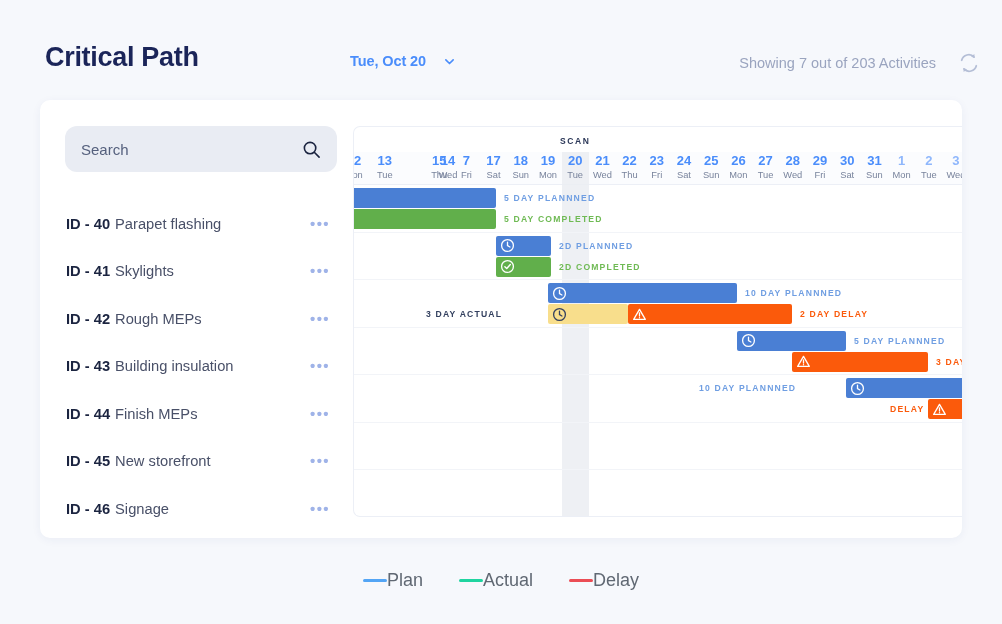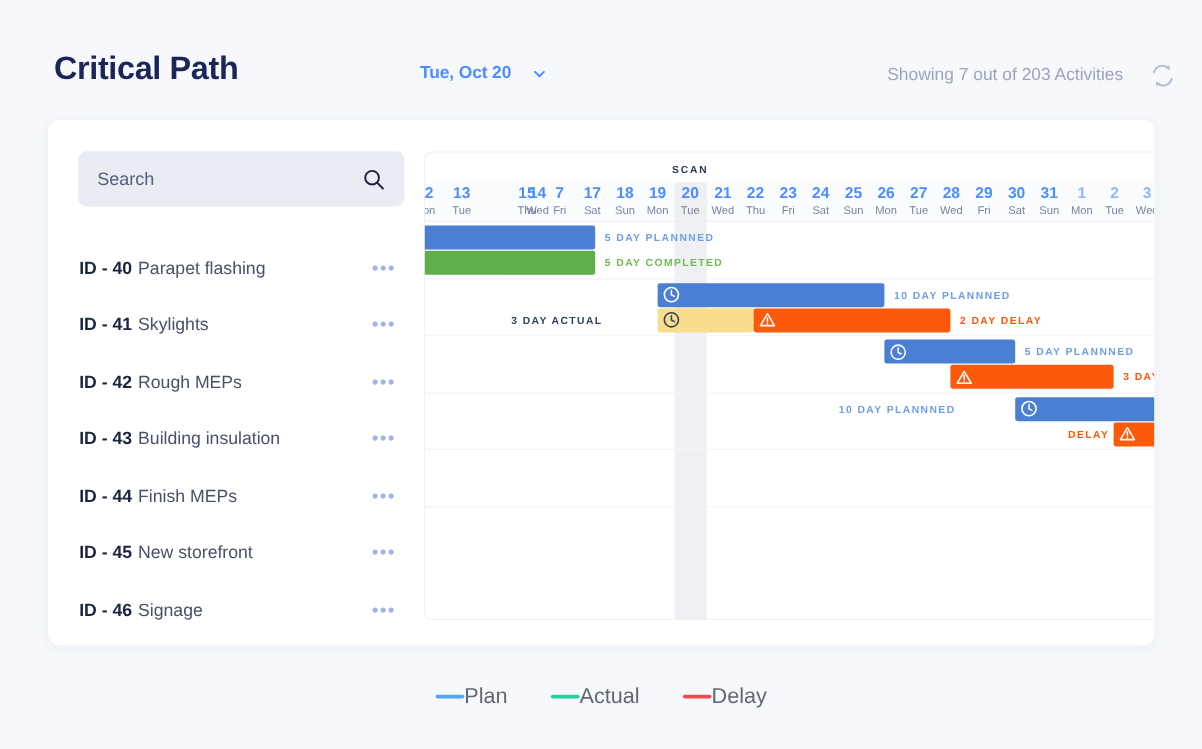--- a/index.html
+++ b/index.html
@@ -47,21 +47,21 @@
     box-shadow: 0 2px 10px rgba(40,60,120,0.055);
     overflow: hidden;
   }
 
   
   .sidebar { position: absolute; left: 0; top: 0; width: 312px; height: 438px; }
   .search-box {
     position: absolute; left: 25px; top: 26px;
     width: 272px; height: 46px;
     background: #e9ecf3;
-    border-radius: 7px;
+    border-radius: 12px;
     display: flex; align-items: center;
     padding: 0 16px;
     cursor: text;
   }
   .search-input {
     flex: 1; border: none; outline: none; background: transparent;
     font-family: "Liberation Sans", sans-serif;
     font-size: 15px; color: #3c4a6b;
   }
   .search-input::placeholder { color: #55607d; opacity: 1; }
@@ -332,20 +332,36 @@
           <div class="bar plan" style="left:-22px; width:164px;">
             
           </div>
           <div class="bar-tag tag-plan" style="left:150px; top:3px;">5 DAY PLANNNED</div>
           <div class="bar done" style="left:-22px; width:164px;">
             
           </div>
           <div class="bar-tag tag-done" style="left:150px; top:24px;">5 DAY COMPLETED</div>
         </div>
 
+        <div class="grid-row">
+          <div class="bar plan" style="left:142px; width:55px;">
+            <svg class="bar-icon" viewBox="0 0 16 16">
+              <circle cx="8" cy="8" r="6.3" fill="none" stroke="#ffffff" stroke-width="1.4"></circle>
+              <path d="M8 4.4 L8 8.2 L10.6 9.6" fill="none" stroke="#ffffff" stroke-width="1.4" stroke-linecap="round"></path>
+            </svg>
+          </div>
+          <div class="bar-tag tag-plan" style="left:205px; top:3px;">2D PLANNNED</div>
+          <div class="bar done" style="left:142px; width:55px;">
+            <svg class="bar-icon" viewBox="0 0 16 16">
+              <circle cx="8" cy="8" r="6.3" fill="none" stroke="#ffffff" stroke-width="1.4"></circle>
+              <path d="M5.2 8.2 L7.2 10.2 L11 5.9" fill="none" stroke="#ffffff" stroke-width="1.5" stroke-linecap="round" stroke-linejoin="round"></path>
+            </svg>
+          </div>
+          <div class="bar-tag tag-done" style="left:205px; top:24px;">2D COMPLETED</div>
+        </div>
 
         <div class="grid-row">
           <div class="bar plan" style="left:194px; width:189px;">
             <svg class="bar-icon" viewBox="0 0 16 16">
               <circle cx="8" cy="8" r="6.3" fill="none" stroke="#ffffff" stroke-width="1.4"></circle>
               <path d="M8 4.4 L8 8.2 L10.6 9.6" fill="none" stroke="#ffffff" stroke-width="1.4" stroke-linecap="round"></path>
             </svg>
           </div>
           <div class="bar-tag tag-plan" style="left:391px; top:3px;">10 DAY PLANNNED</div>
 

